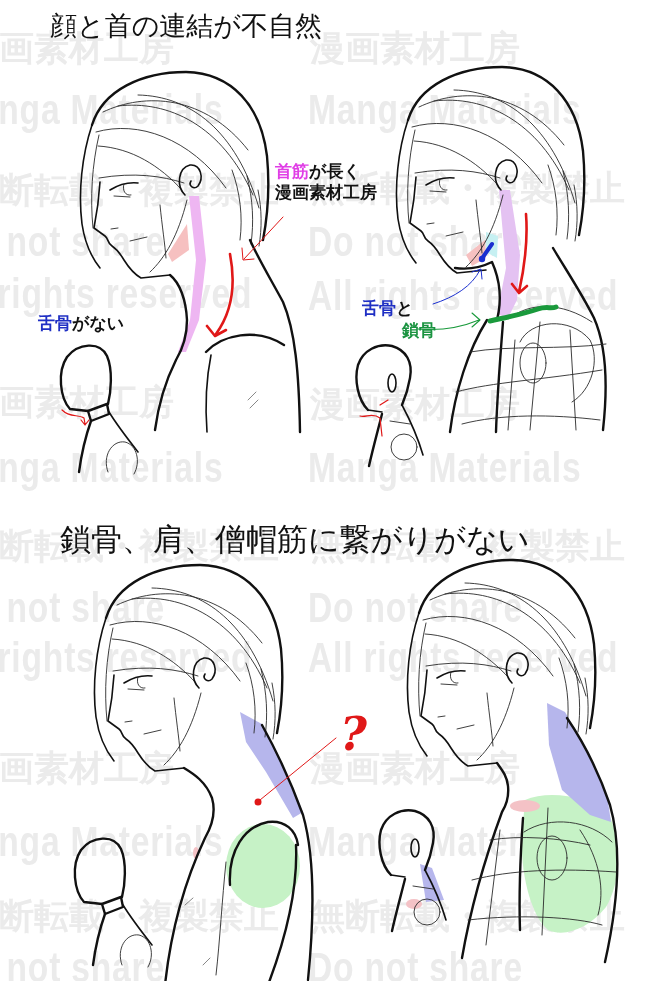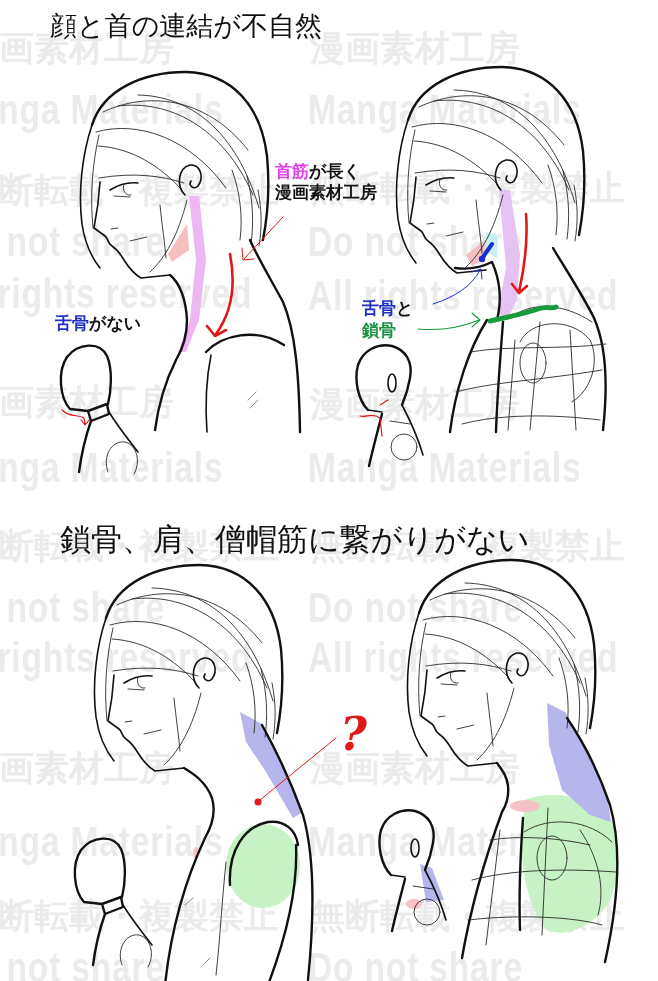--- a/index.html
+++ b/index.html
@@ -23,21 +23,21 @@
 
   
   .title { position: absolute; z-index: 3; font-family: "DejaVu Serif", serif; font-weight: normal; color: #111111; white-space: nowrap; letter-spacing: 0; text-align: right; }
   .title1 { left: 50px; top: 8px; font-size: 27px; line-height: 36px; }
   .title2 { left: 60px; top: 520px; font-size: 31px; line-height: 38px; }
 
   
   .anno { position: absolute; z-index: 3; font-family: "DejaVu Sans", sans-serif; font-weight: bold; font-size: 17px; line-height: 21px; color: #111111; white-space: nowrap; }
   .hl-magenta { color: #e03ee6; }
   .hl-blue { color: #1f2fc4; }
-  .hl-green { color: #1a9340; }
+  .hl-green { color: #1a9340; margin-left: 40px; }
   .qmark { position: absolute; z-index: 3; left: 340px; top: 704px; font-family: "DejaVu Serif", serif; font-style: italic; font-weight: bold; font-size: 46px; line-height: 60px; color: #e01818; }
 </style>
 </head>
 <body>
 
 <div class="page">
 
   <div class="wm jp" style="left:-36px;top:26px">漫画素材工房</div>
   <div class="wm en" style="left:-50px;top:88px">Manga Materials</div>
   <div class="wm jp" style="left:-36px;top:168px">無断転載・複製禁止</div>
@@ -192,21 +192,21 @@
   </svg>
 
   <div class="title title1">顔と首の連結が不自然</div>
   <div class="title title2">鎖骨、肩、僧帽筋に繋がりがない</div>
 
   <div class="anno" style="left:275px;top:161px">
     <div><span class="hl-magenta" style="color: rgb(224, 62, 230);">首筋</span><span>が長く</span></div>
     <div>漫画素材工房</div>
   </div>
 
-  <div class="anno" style="left:55px;top:313px">
+  <div class="anno" style="left:38px;top:313px">
     <span class="hl-blue" style="color: rgb(31, 47, 196);">舌骨</span><span>がない</span>
   </div>
 
   <div class="anno" style="left:362px;top:297px;line-height:22px">
     <div><span class="hl-blue" style="color: rgb(31, 47, 196);">舌骨</span><span>と</span></div>
     <div class="hl-green" style="color: rgb(26, 147, 64);">鎖骨</div>
   </div>
 
   <div class="qmark" style="color: rgb(224, 24, 24);">?</div>
 </div>

